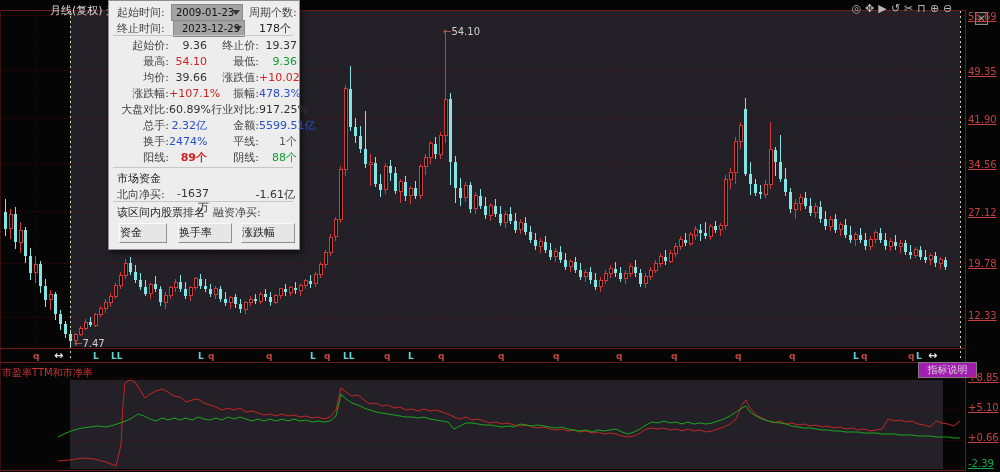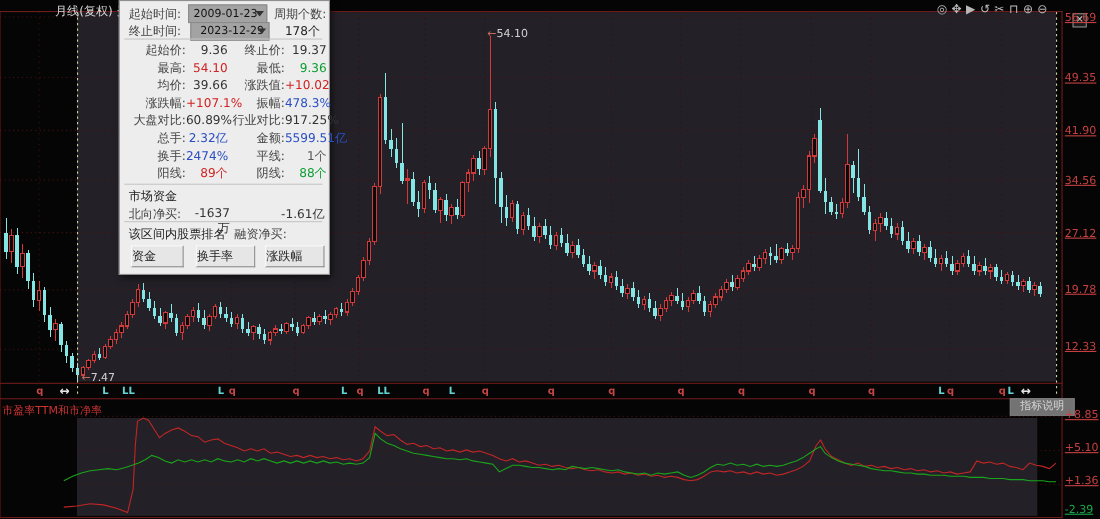--- a/index.html
+++ b/index.html
@@ -17,21 +17,21 @@
   .ylab{position:absolute;left:968px;font-size:10px;color:#c54040;letter-spacing:0;text-decoration:underline;}
   .ylab.grn{color:#17a84b;}
   
   .xmark{position:absolute;top:351px;font-size:9px;font-weight:bold;}
   .xmark.r{color:#c54444;} .xmark.c{color:#63d4d4;}
   .handle{position:absolute;color:#e6e6e6;font-size:11px;font-weight:bold;}
   .anno{position:absolute;font-size:10px;color:#d0d0d0;white-space:nowrap;}
   .anno .arrow{color:#c06a5a;}
   
   #sub-label{left:2px;top:366px;font-size:10px;color:#cc3333;text-align:center;}
-  #indicator-help{left:918px;top:362px;width:57px;height:14px;background:#737373;border:1px solid #7d7d7d;
+  #indicator-help{left:918px;top:362px;width:57px;height:14px;background:#a21caf;border:1px solid #7d7d7d;
       color:#d6d6d6;font-size:10px;text-align:center;line-height:14px;cursor:pointer;}
   
   #dialog{left:108px;top:0;width:190px;height:248px;background:#ededed;border:1px solid #8f8f8f;
           box-shadow:2px 3px 6px rgba(0,0,0,.6);font-size:11px;color:#333;}
   .dlg-label{position:absolute;color:#444;}
   .combo{position:absolute;width:66px;height:15px;background:#a3a3a3;border:1px solid #8a8a8a;
          font-size:10px;color:#111;line-height:15px;padding-left:4px;cursor:pointer;}
   .combo .car{position:absolute;right:2px;top:5px;width:0;height:0;border-left:4px solid transparent;
          border-right:4px solid transparent;border-top:5px solid #333;}
   .dlg-div{position:absolute;left:4px;width:180px;height:1px;background:#c6c6c6;}
@@ -535,21 +535,21 @@
         <div class="st-val" style="color: rgb(51, 51, 51);">917.25%</div>
         <div class="st-lab">总手:</div>
         <div class="st-val" style="color: rgb(42, 79, 196);">2.32亿</div>
         <div class="st-lab">金额:</div>
         <div class="st-val" style="color: rgb(42, 79, 196);">5599.51亿</div>
         <div class="st-lab">换手:</div>
         <div class="st-val" style="color: rgb(42, 79, 196);">2474%</div>
         <div class="st-lab">平线:</div>
         <div class="st-val" style="color: rgb(85, 85, 85);">1个</div>
         <div class="st-lab">阳线:</div>
-        <div class="st-val" style="color: rgb(210, 34, 34);">89个</div>
+        <div class="st-val" style="color: rgb(210, 34, 34); font-weight: bold;">89个</div>
         <div class="st-lab">阴线:</div>
         <div class="st-val" style="color: rgb(11, 158, 49);">88个</div>
       </div>
 
     <div class="dlg-div" style="top:166px;"></div>
     <div class="sec-title" style="top:170px;">市场资金</div>
     <div class="mf-lab" style="left:8px;top:186px;">北向净买:</div>
     <div class="mf-val" style="left:58px;top:186px;width:42px;text-align:right;">-1637万</div>
     <div class="mf-lab" style="left:104px;top:204px;">融资净买:</div>
     <div class="mf-val" style="left:146px;top:186px;width:40px;text-align:right;">-1.61亿</div>
@@ -562,21 +562,21 @@
 
 <div class="ylab" style="top:11px">56.69</div>
     <div class="ylab" style="top:66px">49.35</div>
     <div class="ylab" style="top:114px">41.90</div>
     <div class="ylab" style="top:159px">34.56</div>
     <div class="ylab" style="top:207px">27.12</div>
     <div class="ylab" style="top:258px">19.78</div>
     <div class="ylab" style="top:310px">12.33</div>
     <div class="ylab" style="top:372px">+8.85</div>
     <div class="ylab" style="top:402px">+5.10</div>
-    <div class="ylab" style="top:432px">+1.36</div>
+    <div class="ylab" style="top:432px">+0.66</div>
     <div class="ylab grn" style="top:458px">-2.39</div>
     <div class="xmark r" style="left:33px">q</div>
     <div class="xmark c" style="left:93px">L</div>
     <div class="xmark c" style="left:111px">LL</div>
     <div class="xmark c" style="left:198px">L</div>
     <div class="xmark r" style="left:208px">q</div>
     <div class="xmark r" style="left:266px">q</div>
     <div class="xmark c" style="left:310px">L</div>
     <div class="xmark r" style="left:324px">q</div>
     <div class="xmark c" style="left:343px">LL</div>

